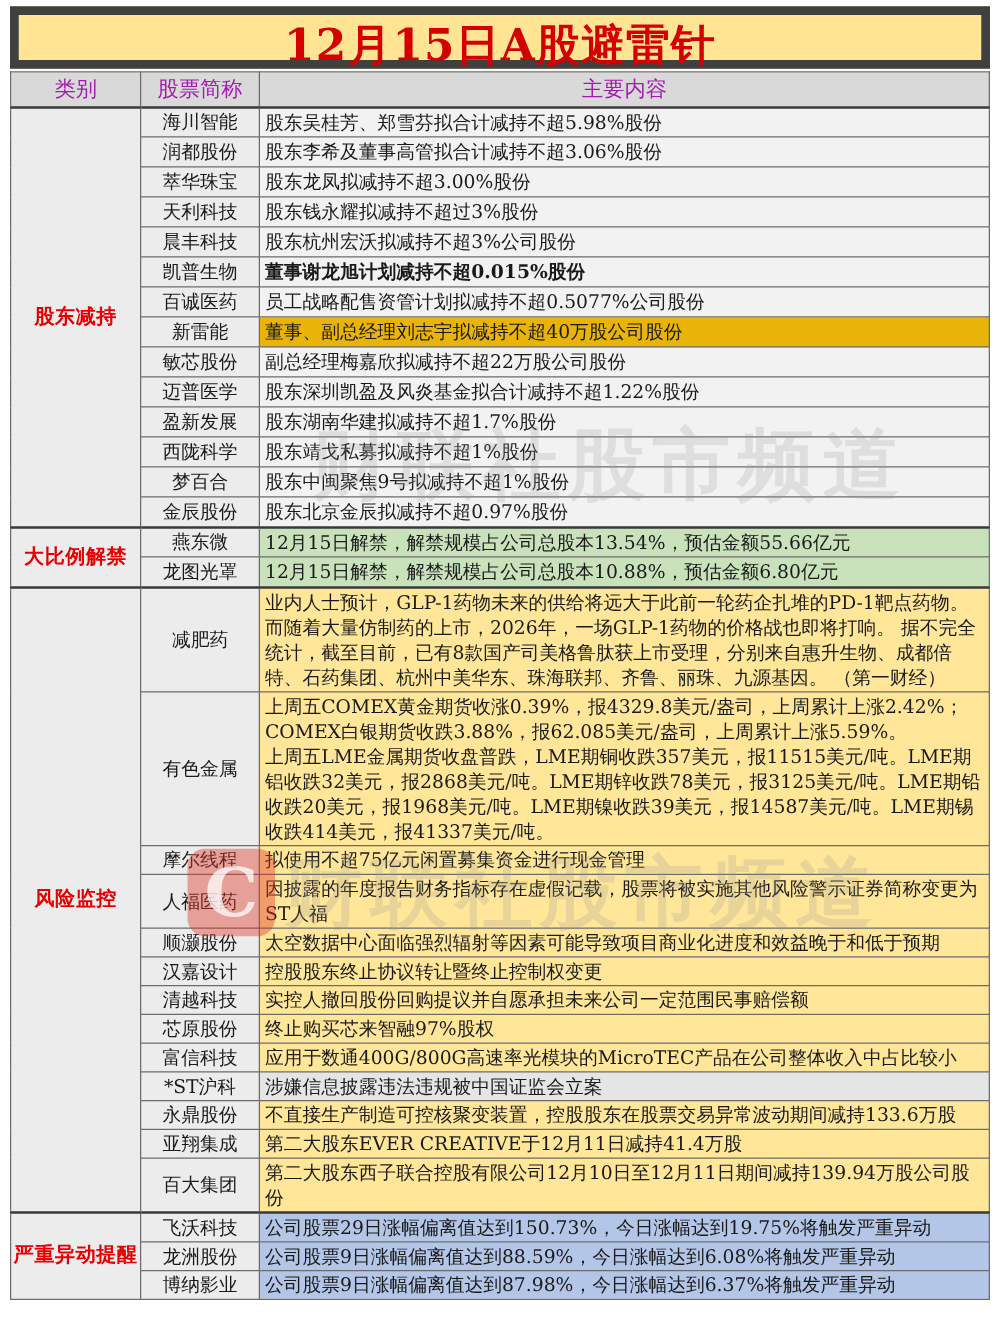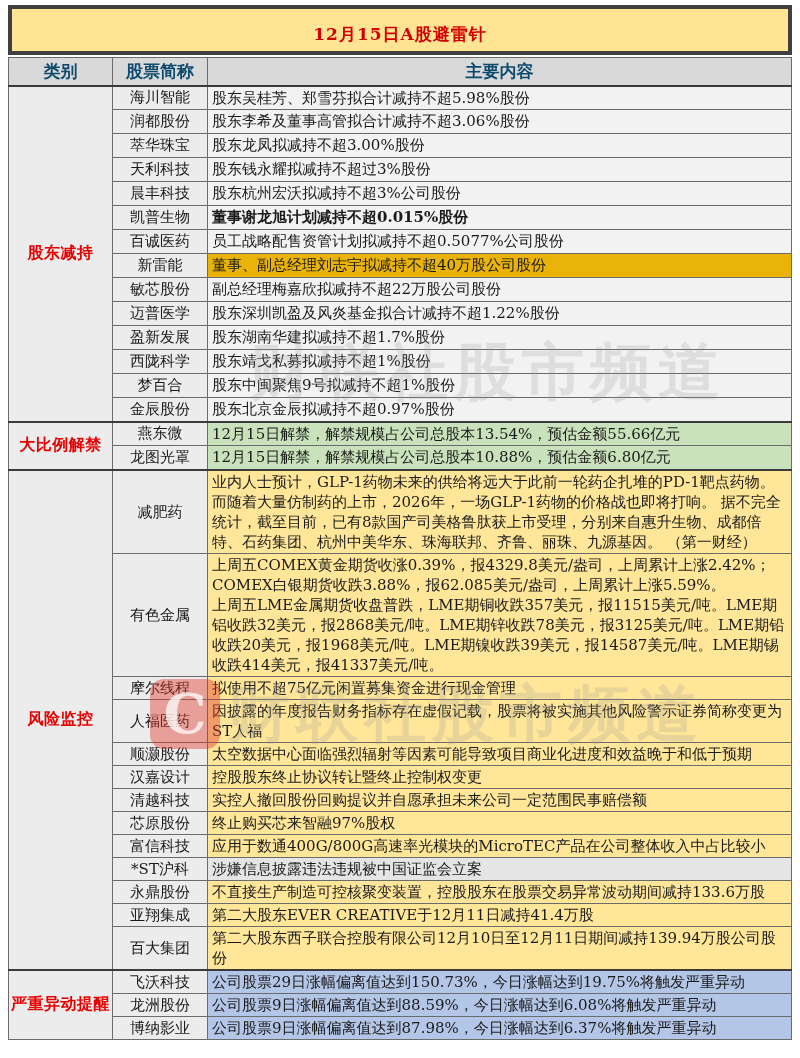--- a/index.html
+++ b/index.html
@@ -6,35 +6,35 @@
   html, body { background: #ffffff; }
   body {
     width: 800px; height: 1058px;
     font-family: "DejaVu Serif", "Liberation Serif", serif;
     position: relative; overflow: hidden;
   }
   .page { position: relative; width: 800px; height: 1058px; padding: 5px 8px 0 8px; }
 
   .title-bar {
     width: 100%; height: 50px; line-height: 50px;
-    background: #FFE593; border: 4px solid #404040;
-    text-align: center; font-size: 17px; font-weight: bold;
+    background: #FFE593; border: 7px solid #404040;
+    text-align: center; font-size: 35px; font-weight: bold;
     color: #d40000; letter-spacing: 1px;
   }
 
   table.risk-table {
     width: 100%; border-collapse: collapse; margin-top: 2px;
     table-layout: fixed;
   }
   col.c-cat   { width: 104px; }
   col.c-stock { width: 95px;  }
   th, td { border: 1px solid #6b6b6b; vertical-align: middle; }
   thead th {
-    background: #d9d9d9; height: 28px; font-size: 17px; font-weight: bold;
-    color: #0c4a6e; text-align: center;
+    background: #d9d9d9; height: 28px; font-size: 17px; font-weight: normal;
+    color: #a21caf; text-align: center;
   }
   td.cat {
     background: #ececec; color: #e60000; font-weight: bold;
     font-size: 16px; text-align: center; letter-spacing: 0.5px;
   }
   td.stock {
     background: #ececec; color: #1a1a1a; font-size: 15px;
     text-align: center; height: 24px; padding: 1px 2px;
   }
   td.content {

